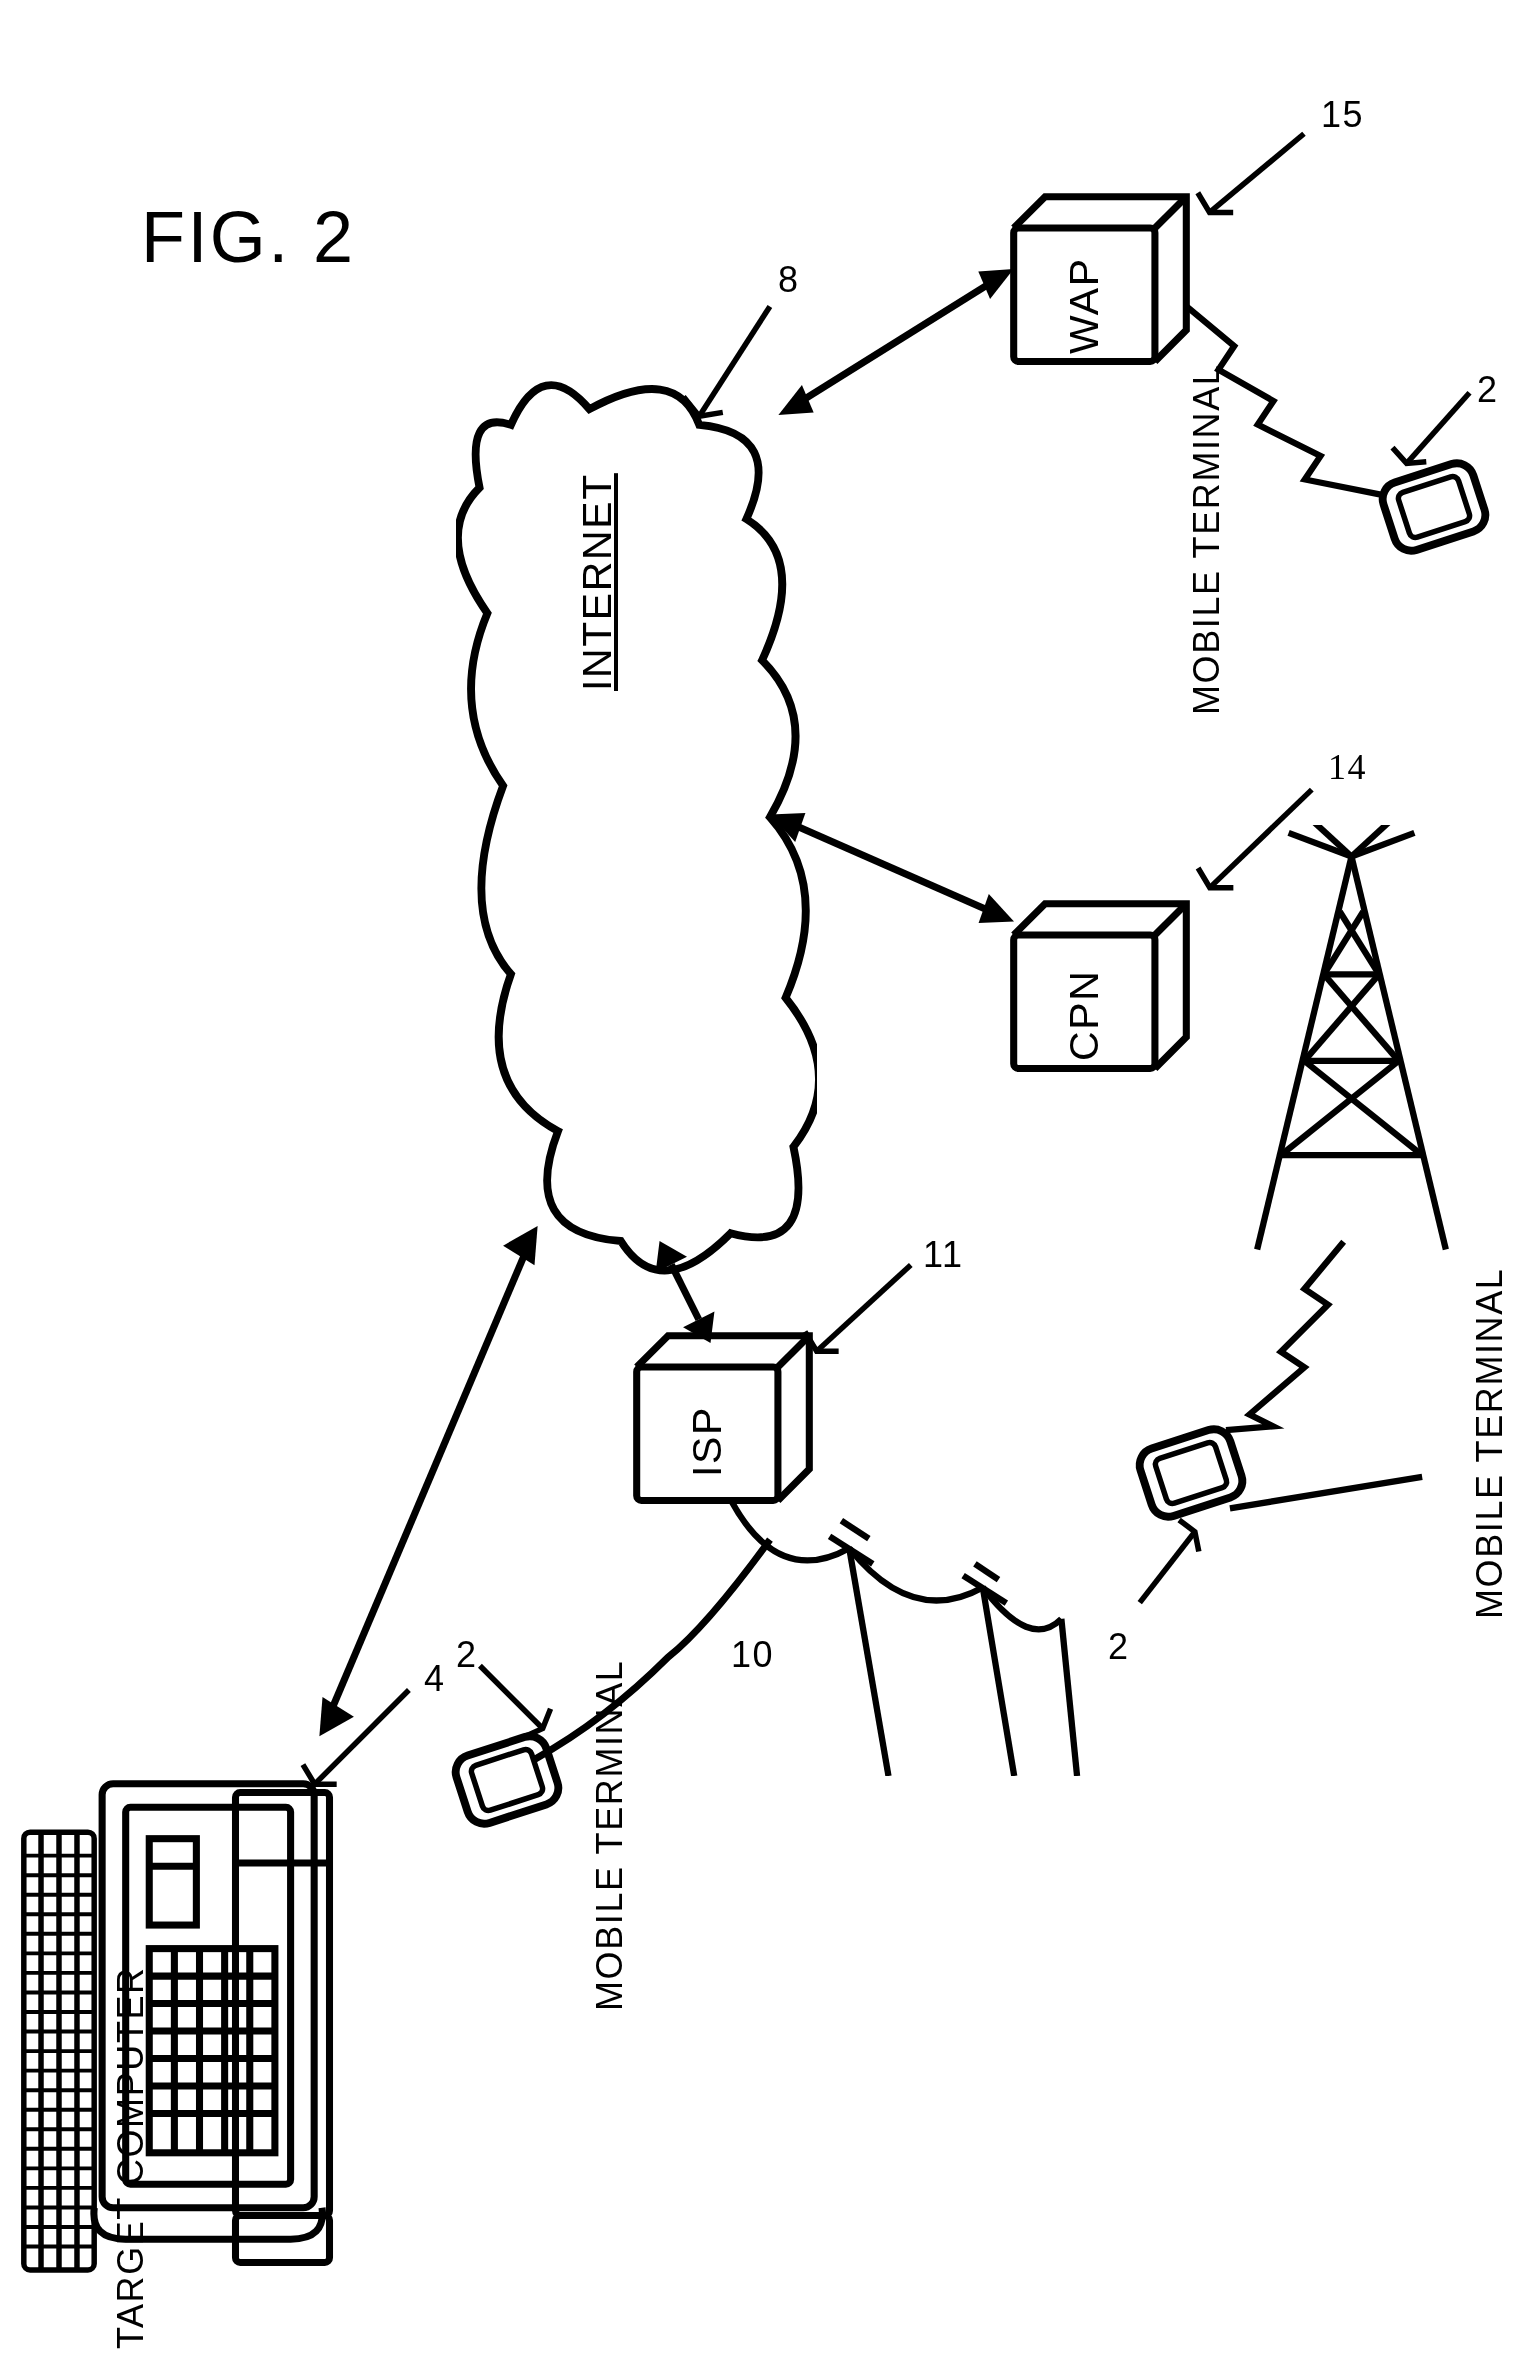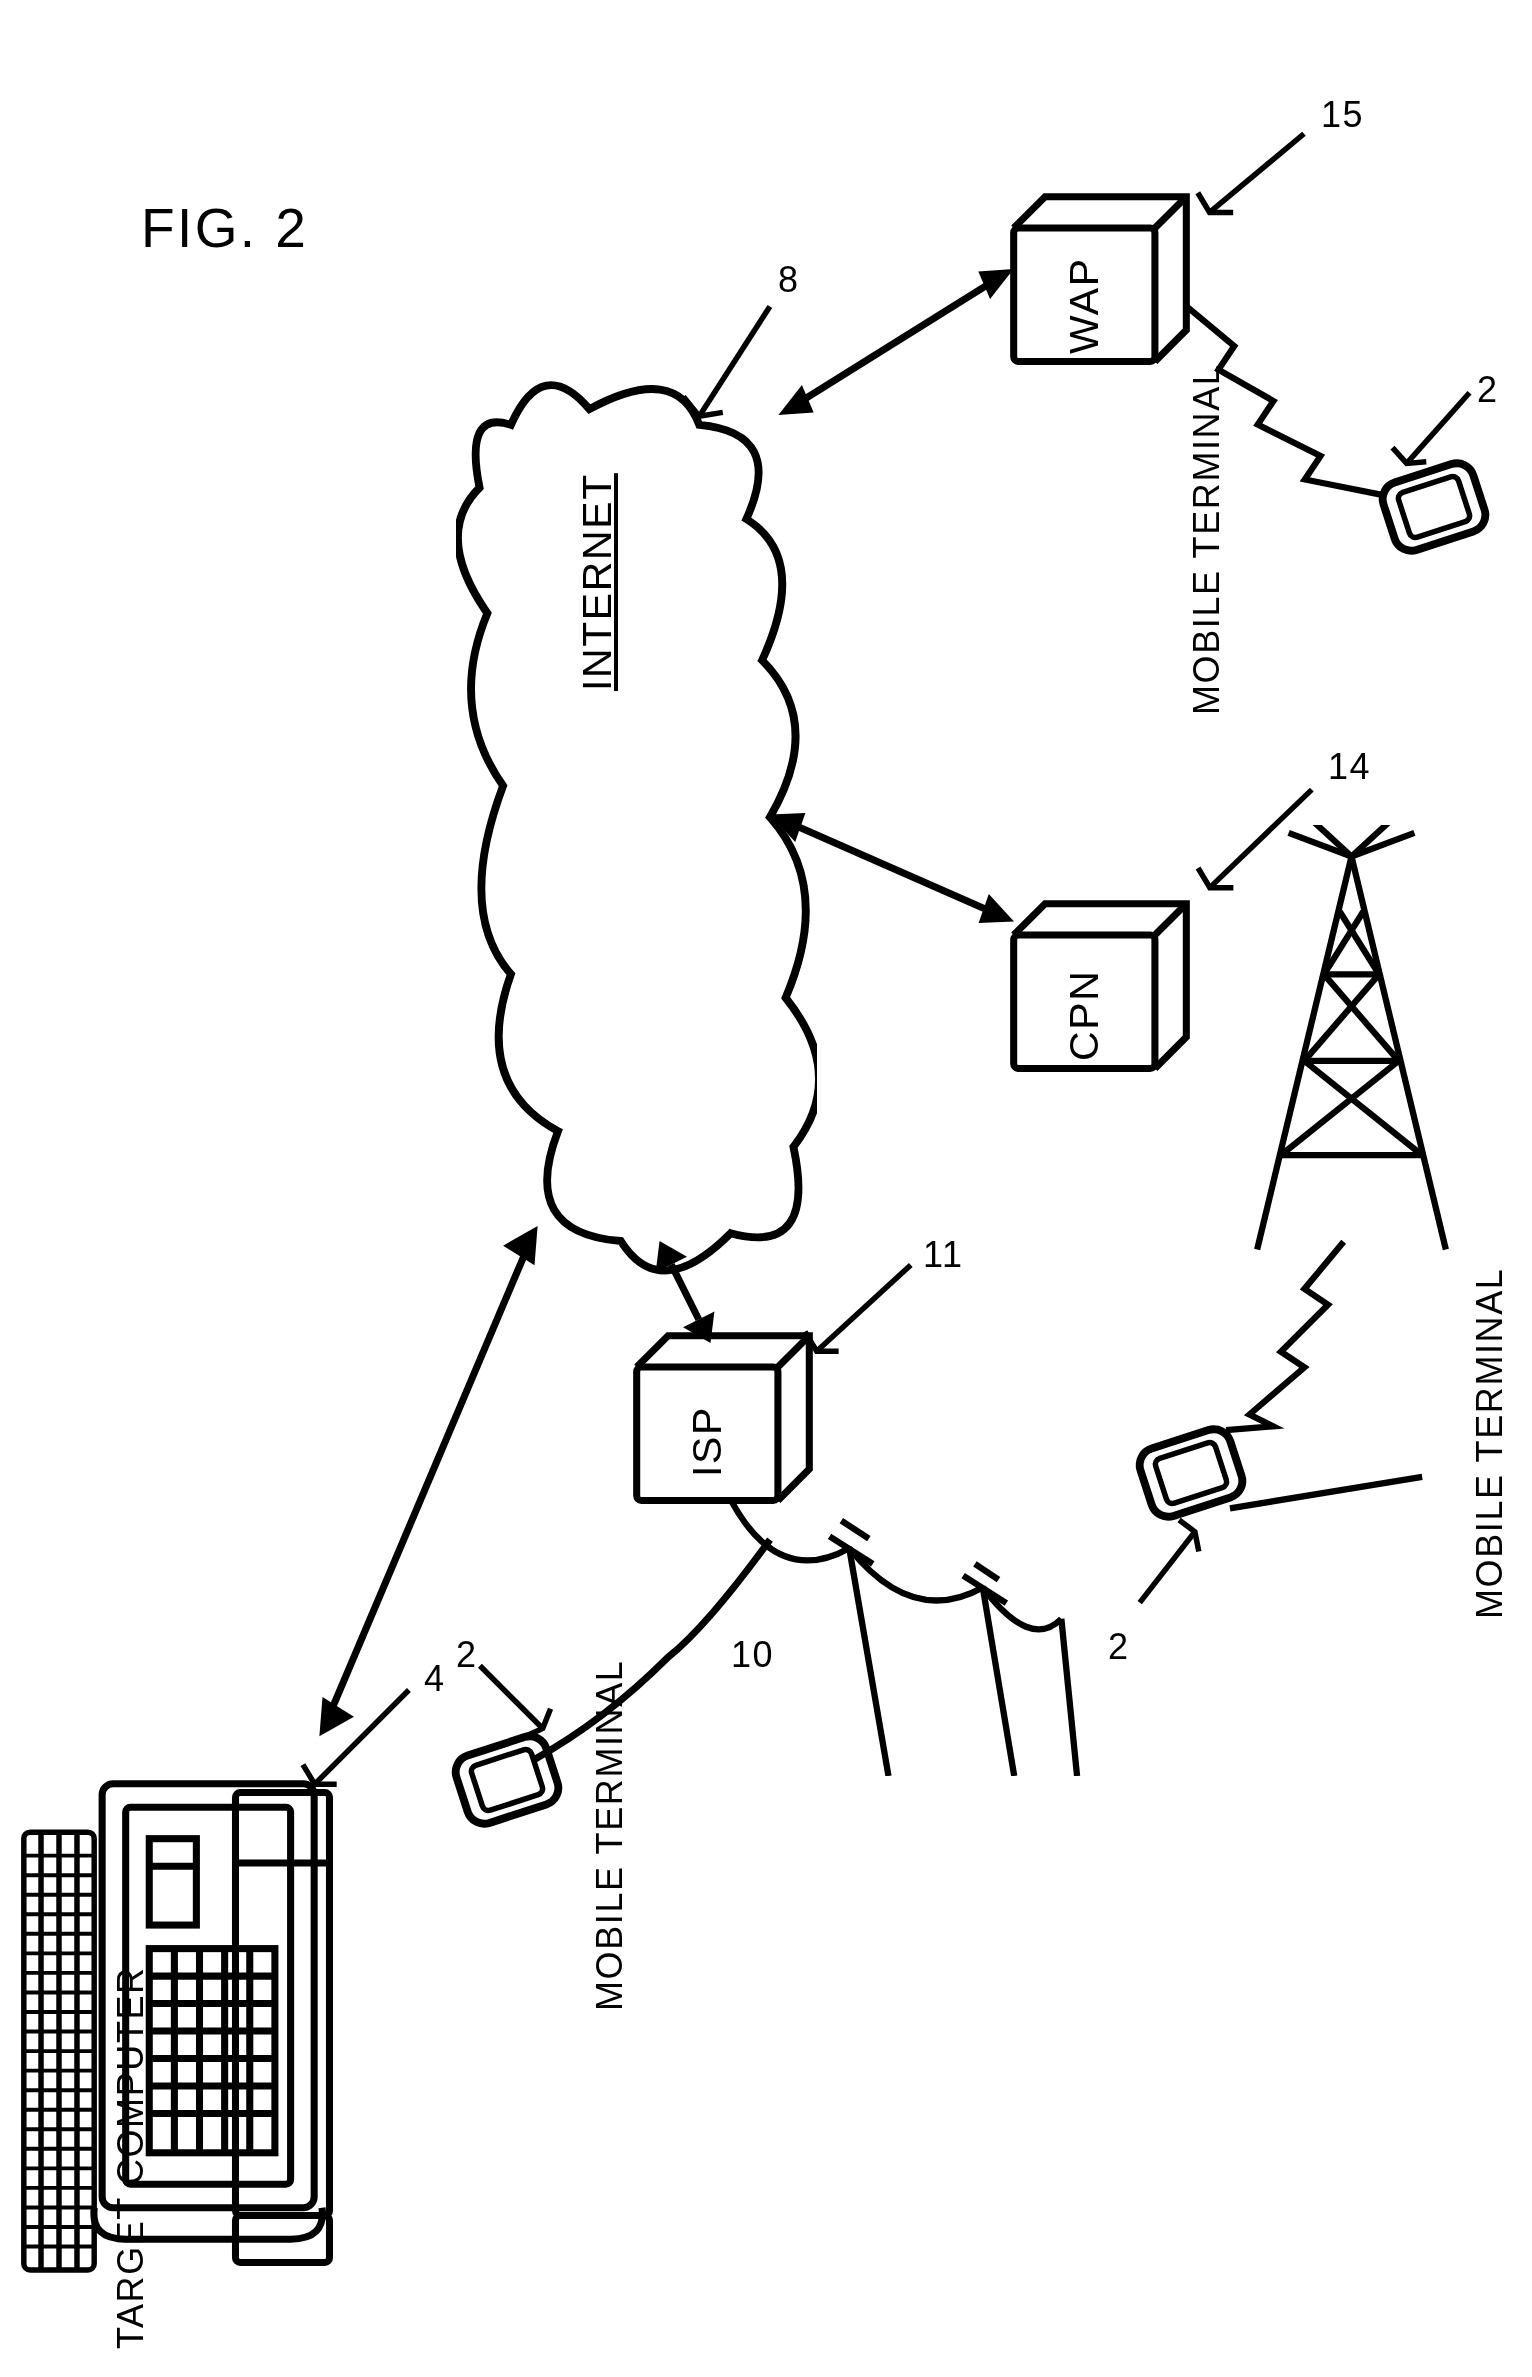--- a/index.html
+++ b/index.html
@@ -16,21 +16,21 @@
     height: 2377px;
   }
   .abs { position: absolute; }
   .label {
     font-size: 36px;
     letter-spacing: 1.6px;
     color: #000;
     white-space: nowrap;
   }
   .label-big {
-    font-size: 55px;
+    font-size: 72px;
     letter-spacing: 2.4px;
   }
   .diagram-stroke { fill: none; stroke: #000; }
 </style>
 </head>
 <body>
 
 <div class="canvas">
 
   <div class="abs label label-big" style="left:141px; top:196px;">FIG. 2</div>
@@ -116,21 +116,21 @@
   <svg class="abs" style="left:770px; top:801px;" width="244" height="134" viewBox="0 0 310 170">
     <line class="diagram-stroke" stroke-width="9" x1="30" y1="30" x2="280" y2="140"></line>
     <polygon points="0,17 45,15 32,52" fill="#000"></polygon>
     <polygon points="310,153 265,155 278,118" fill="#000"></polygon>
   </svg>
 
   <svg class="abs" style="left:1194px; top:770px;" width="165" height="149" viewBox="0 0 210 190">
     <line class="diagram-stroke" stroke-width="7" x1="20" y1="150" x2="150" y2="25"></line>
     <polyline class="diagram-stroke" stroke-width="7" points="5,125 20,150 50,150"></polyline>
   </svg>
-  <div class="abs label" style="left:1328px; top:746px;">14</div>
+  <div class="abs label" style="left:1328px; top:746px;font-family:Liberation Serif, serif;">14</div>
 
   <svg class="abs" style="left:1202px; top:825px;" width="299" height="456" viewBox="0 0 380 580">
     <g class="diagram-stroke" stroke-width="8">
       <line x1="190" y1="40" x2="70" y2="540"></line>
       <line x1="190" y1="40" x2="310" y2="540"></line>
       <line x1="100" y1="420" x2="280" y2="420"></line>
       <line x1="130" y1="300" x2="250" y2="300"></line>
       <line x1="155" y1="190" x2="225" y2="190"></line>
       <line x1="100" y1="420" x2="250" y2="300"></line>
       <line x1="280" y1="420" x2="130" y2="300"></line>

